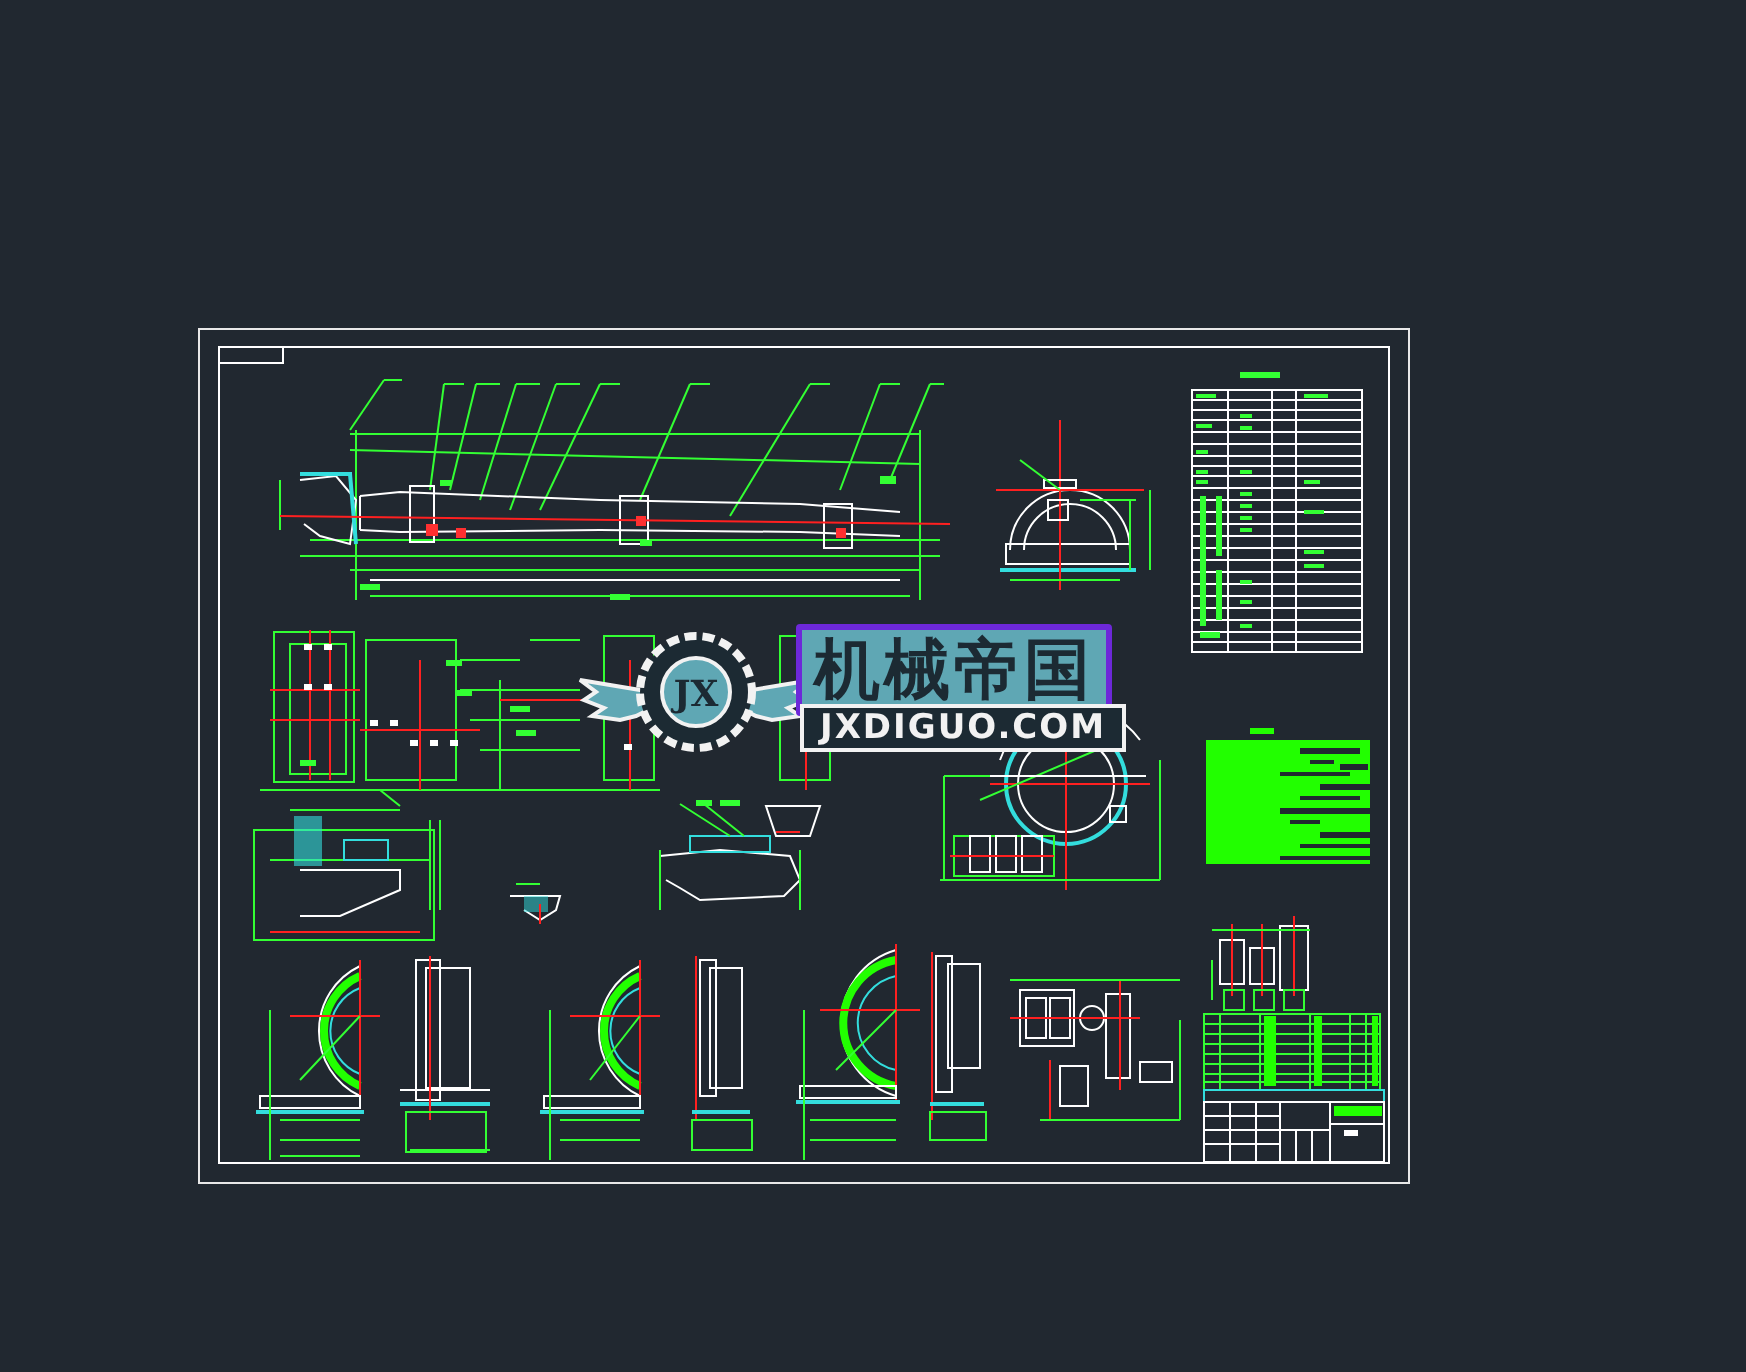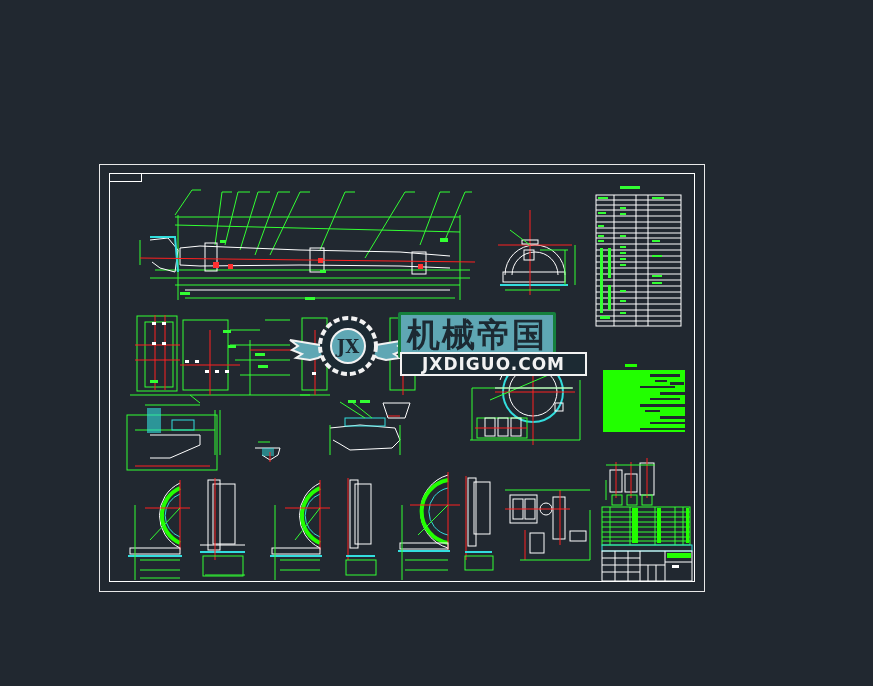--- a/index.html
+++ b/index.html
@@ -3,22 +3,22 @@
 <meta charset="utf-8">
 <style>
   html,body{margin:0;padding:0;}
   body{width:873px;height:686px;background:#212830;position:relative;overflow:hidden;font-family:"Liberation Sans",sans-serif;}
   .canvas{position:absolute;left:0;top:0;width:873px;height:570px;}
   .frame-outer{position:absolute;left:99px;top:164px;width:606px;height:428px;border:1px solid #e8e8e8;box-sizing:border-box;}
   .frame-inner{position:absolute;left:109px;top:173px;width:586px;height:409px;border:1px solid #ffffff;box-sizing:border-box;}
   .tag-box{position:absolute;left:109px;top:173px;width:32px;height:8px;border-right:1px solid #fff;border-bottom:1px solid #fff;}
   svg{position:absolute;left:0;top:0;}
   .watermark{position:absolute;left:288px;top:308px;width:295px;height:80px;}
-  .wm-cn{position:absolute;left:110px;top:4px;height:40px;padding:0 6px;background:#5fa7b4;border:3px solid #15803d;border-radius:2px;color:#1c2a33;font-weight:bold;font-size:33px;line-height:40px;letter-spacing:2px;font-family:"DejaVu Sans",sans-serif;}
-  .wm-en{position:absolute;left:112px;top:44px;height:20px;padding:0 20px;background:#1c2a33;border:2px solid #f2f2f2;color:#f2f2f2;font-weight:bold;font-size:17px;line-height:20px;letter-spacing:1px;font-family:"DejaVu Sans",sans-serif;text-align:center;}
+  .wm-cn{position:absolute;left:110px;top:4px;height:40px;padding:0 6px;background:#5fa7b4;border:3px solid #6d28d9;border-radius:2px;color:#1c2a33;font-weight:bold;font-size:33px;line-height:40px;letter-spacing:2px;font-family:"DejaVu Sans",sans-serif;}
+  .wm-en{position:absolute;left:112px;top:44px;height:20px;padding:0 8px;background:#1c2a33;border:2px solid #f2f2f2;color:#f2f2f2;font-weight:bold;font-size:17px;line-height:20px;letter-spacing:1px;font-family:"DejaVu Sans",sans-serif;text-align:center;}
 </style>
 </head>
 <body>
 
 <div class="canvas">
 
   <div class="frame-outer"></div>
   <div class="frame-inner"></div>
   <div class="tag-box"></div>
 

